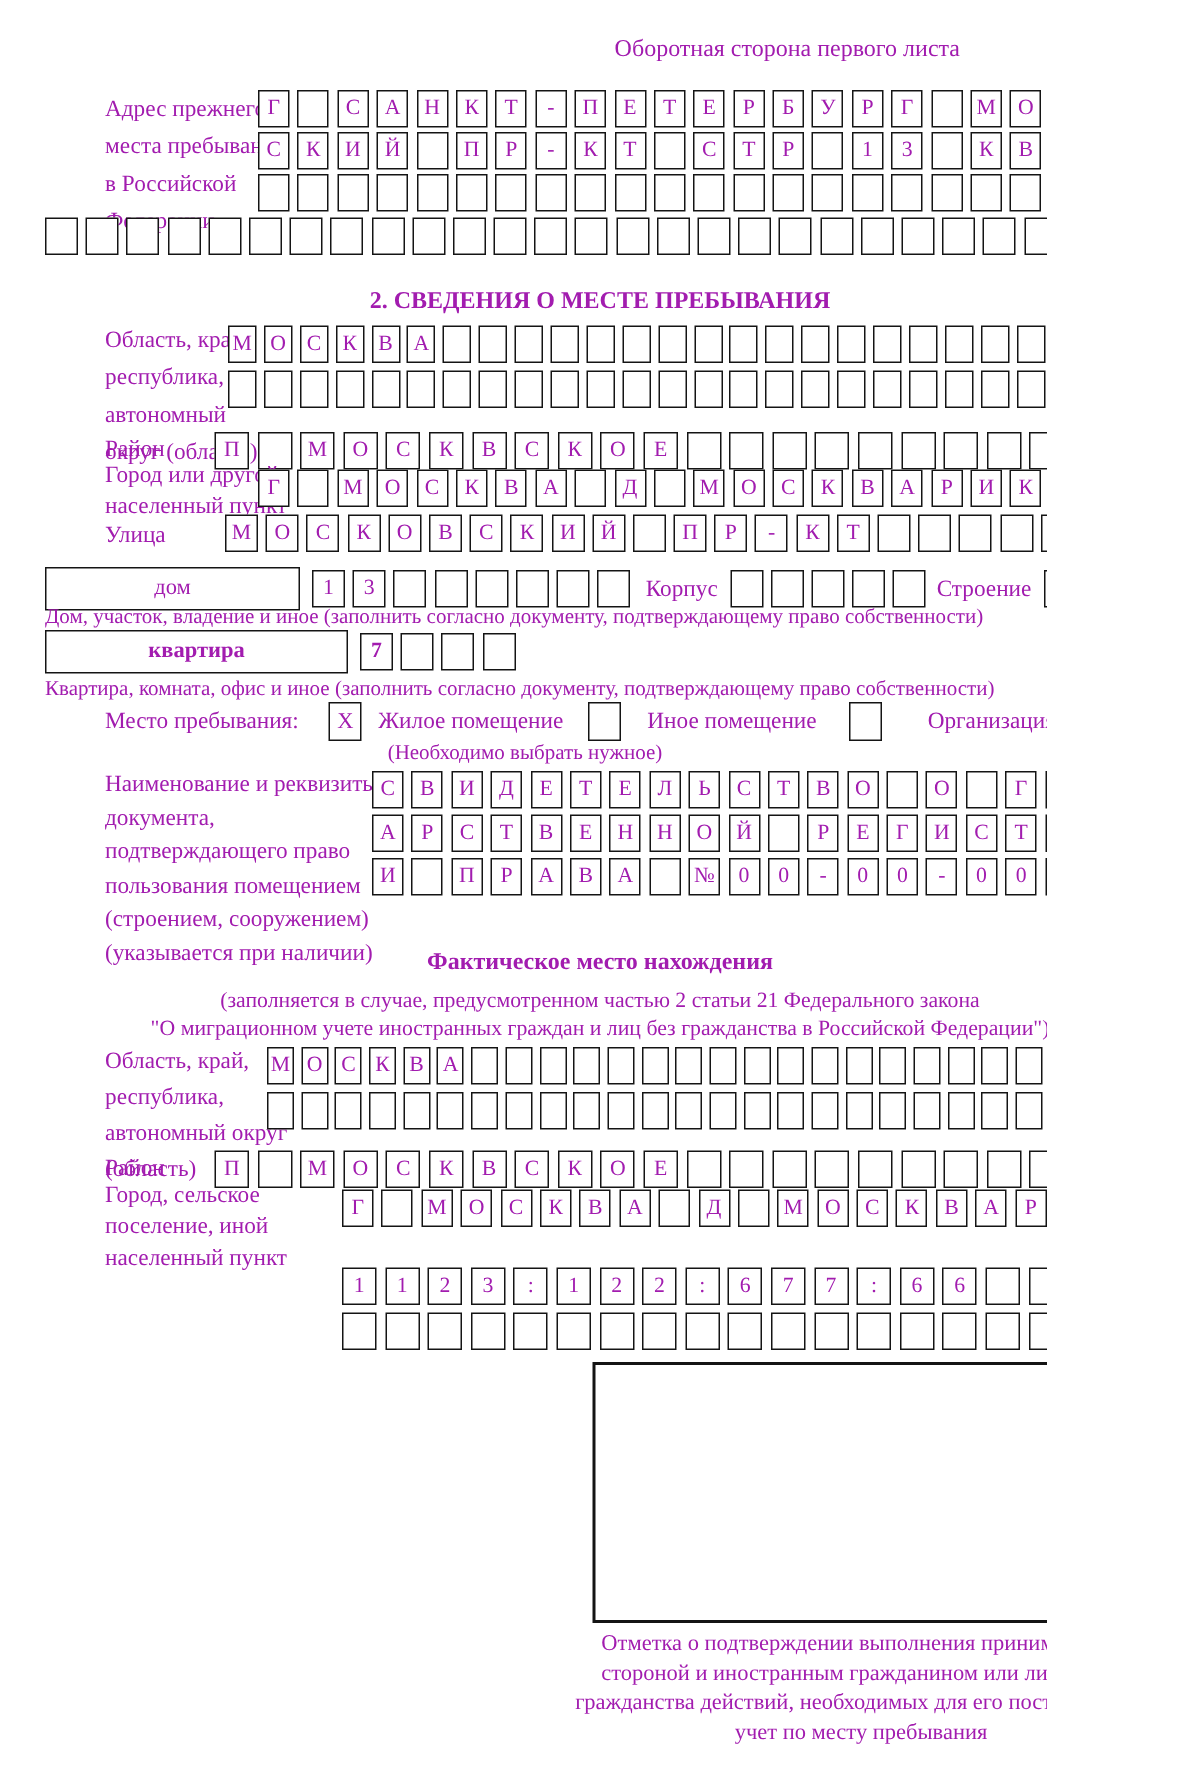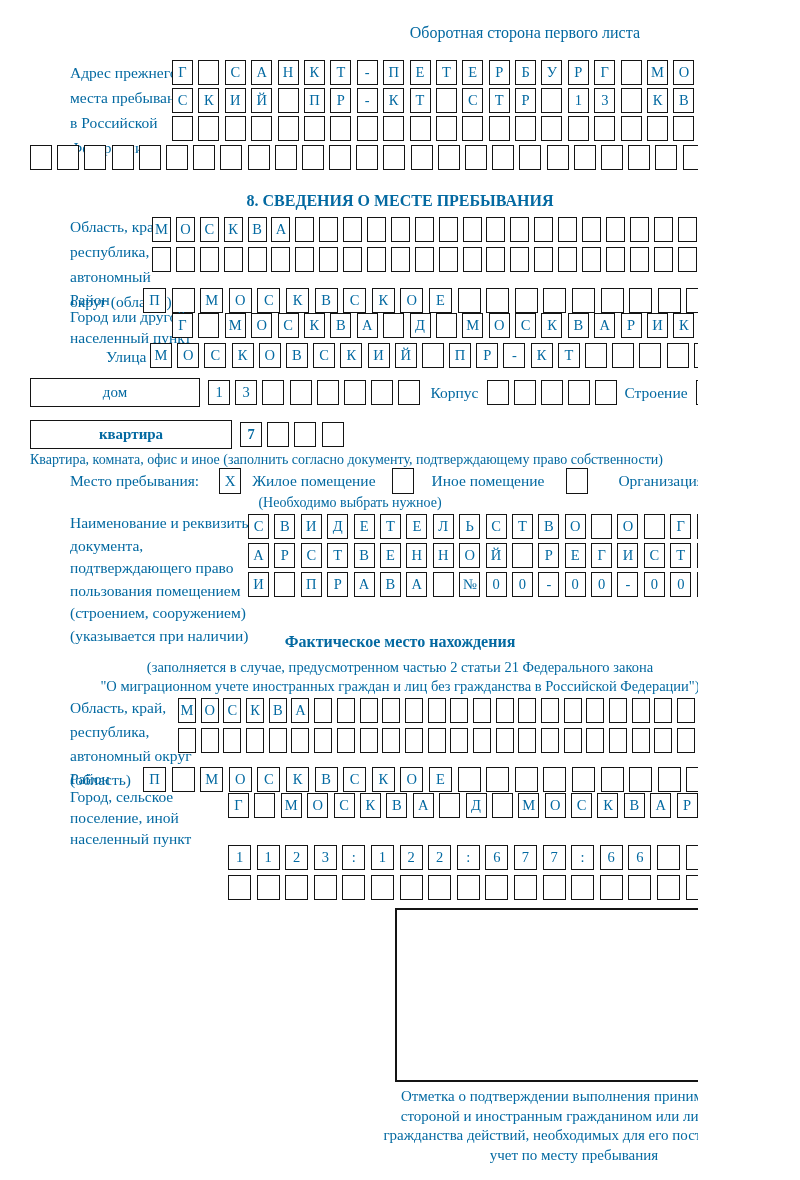--- a/index.html
+++ b/index.html
@@ -1,18 +1,18 @@
 <!DOCTYPE html>
 <html><head>
 <meta charset="utf-8">
 <style>
   html,body{margin:0;padding:0;background:#fff;}
   .form{
     position:relative;width:698px;height:1180px;background:#fff;overflow:hidden;
-    font-family:"Liberation Serif","DejaVu Serif",serif;color:#0369a1;
+    font-family:"Liberation Serif","DejaVu Serif",serif;color:#a21caf;
   }
   .abs{position:absolute;}
   .lbl{position:absolute;font-size:15.5px;line-height:25px;}
   .note{position:absolute;font-size:14px;}
   .center{left:0;width:800px;text-align:center;}
   .title{position:absolute;font-weight:bold;font-size:16px;}
   .cellrow{display:flex;margin-bottom:3px;}
   .cell{
     flex:none;display:inline-flex;align-items:center;justify-content:center;
     width:var(--cw,19px);height:23px;border:1.6px solid #141414;margin-right:var(--cg,5px);
@@ -151,21 +151,21 @@
         <span class="cell"></span>
         <span class="cell"></span>
         <span class="cell"></span>
         <span class="cell"></span>
         <span class="cell"></span>
         <span class="cell"></span>
         <span class="cell"></span>
       </div>
   </div>
 
-  <div class="title center" style="top:192px;">8. СВЕДЕНИЯ О МЕСТЕ ПРЕБЫВАНИЯ</div>
+  <div class="title center" style="top:192px;">2. СВЕДЕНИЯ О МЕСТЕ ПРЕБЫВАНИЯ</div>
 
   <div class="lbl" style="left:70px;top:214px;width:108px;">Область, край, республика, автономный округ (область)</div>
   <div class="abs" style="left:152px;top:217px;">
     <div class="cellrow w17" style="margin-bottom:5px;">
         <span class="cell">М</span>
         <span class="cell">О</span>
         <span class="cell">С</span>
         <span class="cell">К</span>
         <span class="cell">В</span>
         <span class="cell">А</span>
@@ -276,21 +276,21 @@
         <span class="cell">Р</span>
         <span class="cell">И</span>
         <span class="cell">К</span>
         <span class="cell">И</span>
         <span class="cell"></span>
         <span class="cell"></span>
         <span class="cell"></span>
       </div>
   </div>
 
-  <div class="lbl" style="left:70px;top:344px;margin-left:36px;">Улица</div>
+  <div class="lbl" style="left:70px;top:344px;">Улица</div>
   <div class="abs" style="left:150px;top:343px;">
     <div class="cellrow w20">
         <span class="cell">М</span>
         <span class="cell">О</span>
         <span class="cell">С</span>
         <span class="cell">К</span>
         <span class="cell">О</span>
         <span class="cell">В</span>
         <span class="cell">С</span>
         <span class="cell">К</span>
@@ -334,20 +334,21 @@
         <span class="cell"></span>
       </div>
     <div class="inline-lbl" style="margin:0 8px 0 2px;">Строение</div>
     <div class="cellrow w20" style="margin-bottom:0;">
         <span class="cell">1</span>
         <span class="cell"></span>
         <span class="cell"></span>
         <span class="cell"></span>
       </div>
   </div>
+  <div class="note" style="left:30px;top:404px;">Дом, участок, владение и иное (заполнить согласно документу, подтверждающему право собственности)</div>
 
   <div class="flexrow" style="left:30px;top:420px;font-weight:bold;">
     <div class="wbox" style="width:200px;margin-right:8px;">квартира</div>
     <div class="cellrow w20" style="margin-bottom:0;">
         <span class="cell">7</span>
         <span class="cell"></span>
         <span class="cell"></span>
         <span class="cell"></span>
       </div>
   </div>

